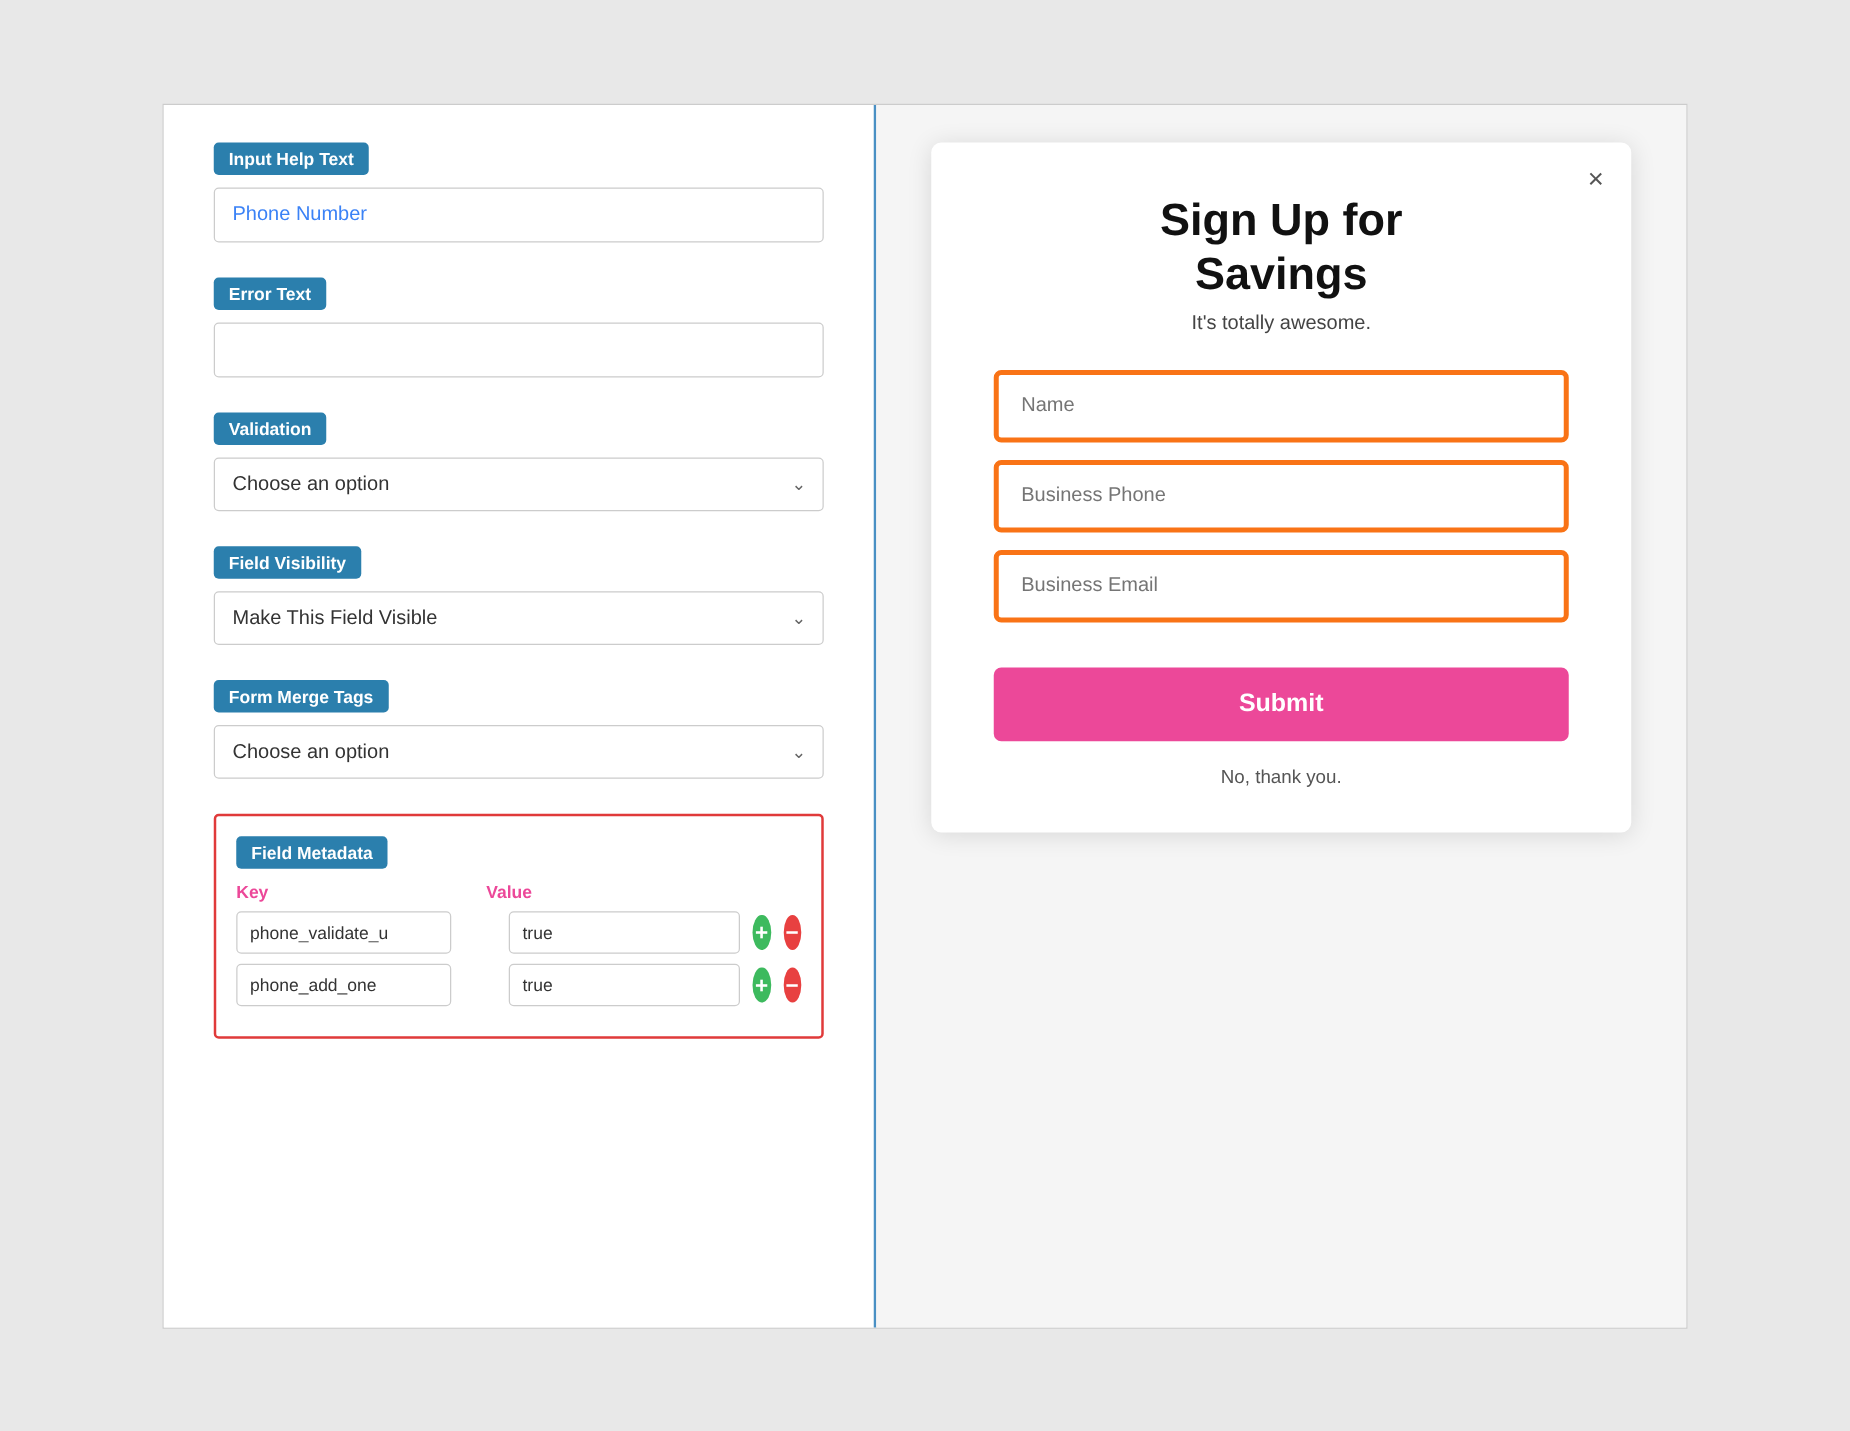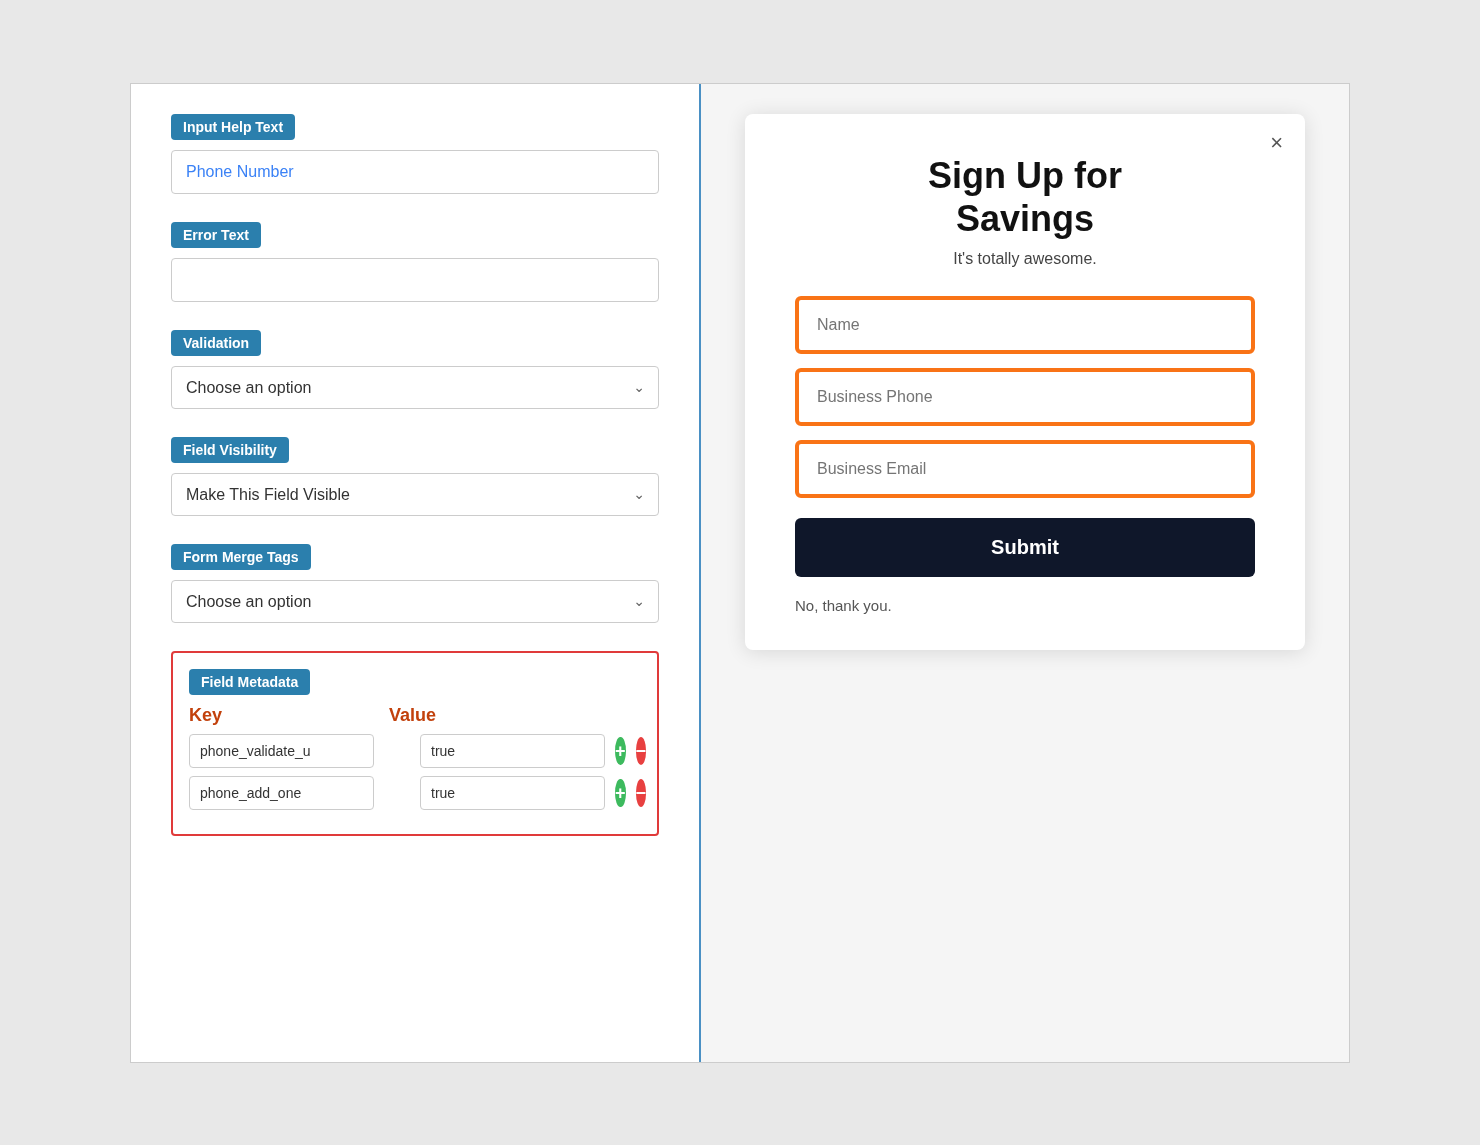--- a/index.html
+++ b/index.html
@@ -83,41 +83,41 @@
       padding: 16px;
       margin-bottom: 10px;
     }
     .metadata-table {
       width: 100%;
     }
     .metadata-header {
       display: flex;
       gap: 10px;
       margin-bottom: 8px;
-      font-size: 18px;
+      font-size: 14px;
       font-weight: 600;
-      color: #c2410c;
+      color: #ec4899;
     }
     .metadata-header .col-key { width: 190px; }
     .metadata-header .col-val { width: 190px; }
     .metadata-row {
       display: flex;
       align-items: center;
       gap: 10px;
       margin-bottom: 8px;
     }
     .metadata-row input {
       border: 1px solid #ccc;
       border-radius: 4px;
       padding: 8px 10px;
       font-size: 14px;
       color: #333;
       outline: none;
     }
-    .metadata-row .key-input { width: 185px; }
+    .metadata-row .key-input { width: 172px; }
     .metadata-row .val-input { width: 185px; margin-left: 36px; }
     .btn-icon {
       width: 28px;
       height: 28px;
       border-radius: 50%;
       border: none;
       cursor: pointer;
       display: flex;
       align-items: center;
       justify-content: center;
@@ -182,33 +182,33 @@
       border-radius: 6px;
       padding: 16px 18px;
       font-size: 16px;
       color: #aaa;
       background: #fff;
       margin-bottom: 14px;
       outline: none;
     }
     .submit-btn {
       width: 100%;
-      background: #0f172a;
+      background: #ec4899;
       color: #fff;
       border: none;
       border-radius: 6px;
       padding: 18px;
       font-size: 20px;
       font-weight: 600;
       cursor: pointer;
       margin-bottom: 20px;
-      margin-top: 6px;
+      margin-top: 22px;
     }
     .no-thanks {
-      text-align: left;
+      text-align: center;
       font-size: 15px;
       color: #555;
     }
   </style>
 </head>
 <body>
 
 <div class="main-container">
 
   <div class="left-panel">

